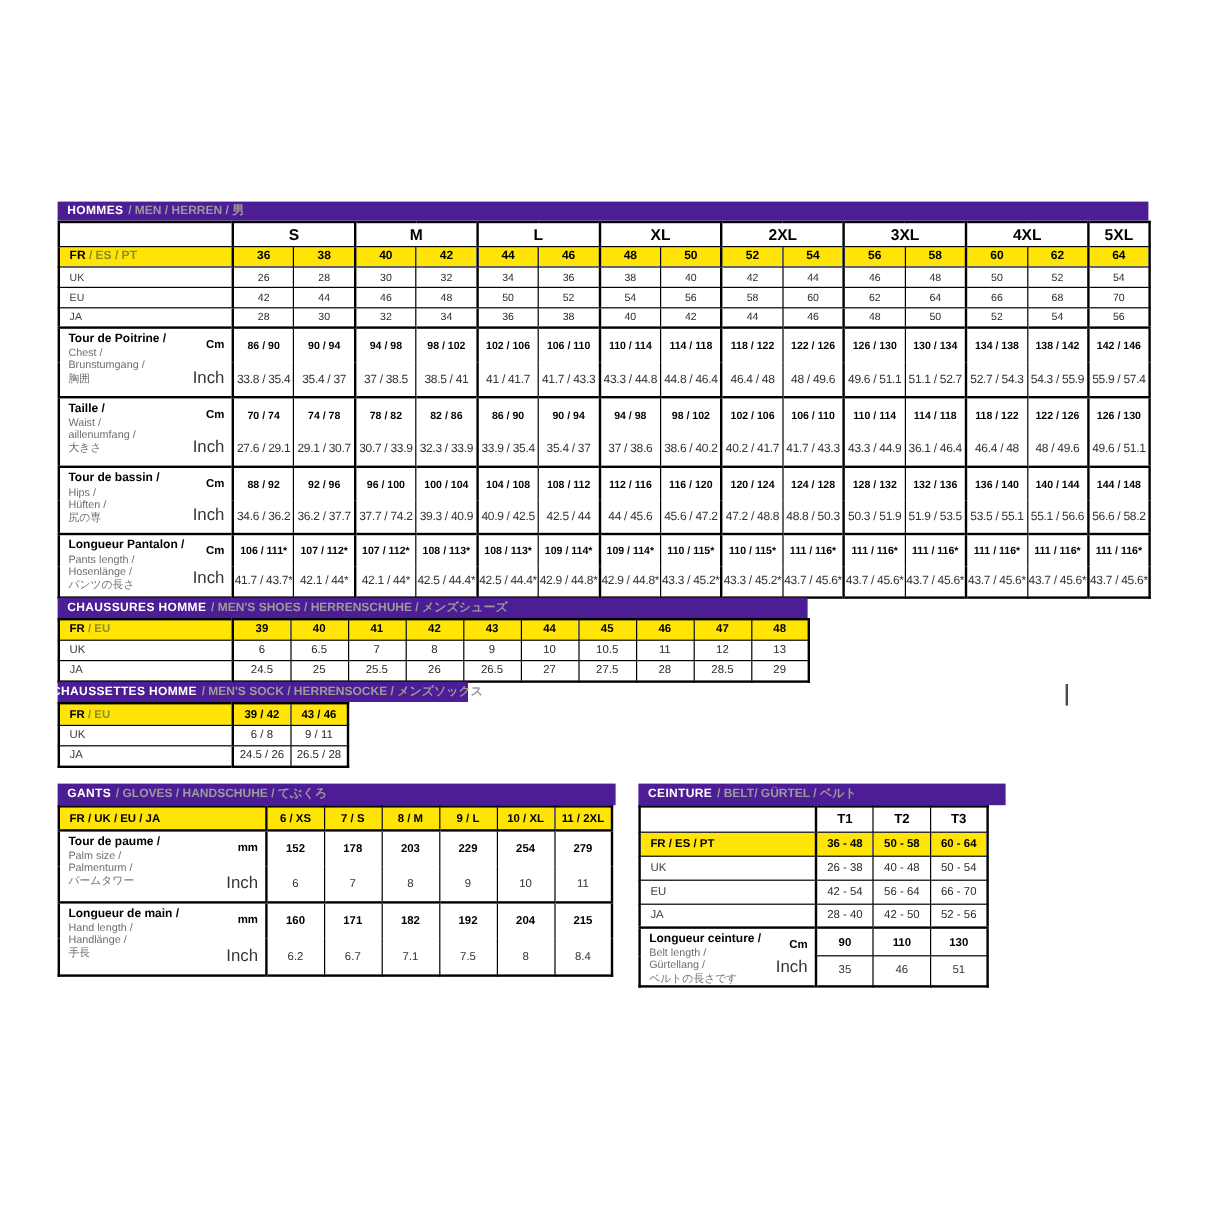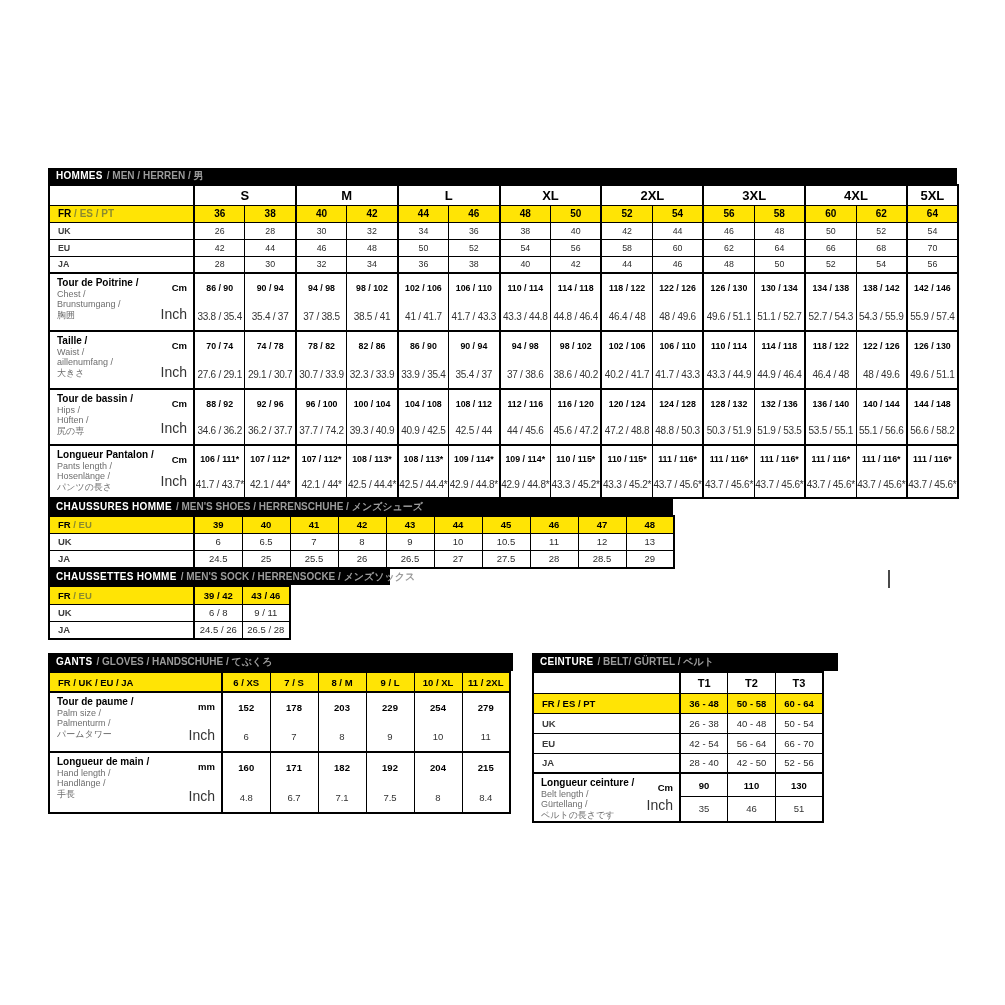--- a/index.html
+++ b/index.html
@@ -1,32 +1,32 @@
 <!DOCTYPE html>
 <html><head>
 <meta charset="utf-8">
 <style>
   html,body{margin:0;padding:0;}
   body{width:1005px;height:1005px;background:#fff;position:relative;
        font-family:"Liberation Sans",sans-serif;overflow:hidden;}
 
   
-  .bar{position:absolute;background:#000000;color:#fff;display:flex;align-items:center;
+  .bar{position:absolute;background:#4c1d95;color:#fff;display:flex;align-items:center;
        padding-left:8px;box-sizing:border-box;font-size:10px;line-height:1;}
   .bar .tb{font-weight:bold;letter-spacing:.3px;white-space:pre;}
   .bar .tr{color:#9b9b9b;font-weight:bold;margin-left:4px;white-space:pre;}
 
   
   table{position:absolute;border-collapse:collapse;table-layout:fixed;background:#fff;
         border:2px solid #000;}
   td,th{border:1px solid #000;padding:0;margin:0;text-align:center;vertical-align:middle;
         font-size:9px;color:#2b2b2b;overflow:hidden;white-space:nowrap;font-weight:normal;}
 
   .sep-left{border-left-width:2px;}
-  .lab{text-align:left;padding-left:8px;border-right-width:2px;font-size:9.5px;color:#3c3c3c;font-weight:bold;}
+  .lab{text-align:left;padding-left:8px;border-right-width:2px;font-size:9.5px;color:#3c3c3c;}
   .lab .frb{font-weight:bold;color:#000;margin-top:29px;}
   .lab .olv{color:#8b8b2f;white-space:pre;}
   .olab{color:#8b8b2f;text-align:left;padding-left:8px;border-right-width:2px;font-size:9.5px;}
 
   tr.gr th{font-size:13px;font-weight:bold;color:#000;border-left-width:2px;background:#fff;}
   th.corner{border-left-width:2px;border-right-width:2px;}
   tr.yel td{background:#ffe405;font-weight:bold;font-size:10px;color:#000;}
 
   
   td.blab{position:relative;text-align:left;vertical-align:top;padding:3px 0 0 7px;
@@ -223,21 +223,21 @@
         <td>29.1 / 30.7</td>
         <td class="sep-left">30.7 / 33.9</td>
         <td>32.3 / 33.9</td>
         <td class="sep-left">33.9 / 35.4</td>
         <td>35.4 / 37</td>
         <td class="sep-left">37 / 38.6</td>
         <td>38.6 / 40.2</td>
         <td class="sep-left">40.2 / 41.7</td>
         <td>41.7 / 43.3</td>
         <td class="sep-left">43.3 / 44.9</td>
-        <td>44.9 / 46.4</td>
+        <td>36.1 / 46.4</td>
         <td class="sep-left">46.4 / 48</td>
         <td>48 / 49.6</td>
         <td class="sep-left">49.6 / 51.1</td>
       </tr>
 
   <tr class="bt" style="height:28px">
     <td class="blab" rowspan="2">
       <div class="l1">Tour de bassin /</div>
       <div class="l2">Hips /</div>
       <div class="l2">Hüften /</div>
@@ -369,21 +369,21 @@
         <td>26.5</td>
         <td>27</td>
         <td>27.5</td>
         <td>28</td>
         <td>28.5</td>
         <td>29</td>
       </tr>
 </tbody>
   </table>
 
-<div class="bar" style="left:48px;top:568px;width:342px;height:17px;">
+<div class="bar" style="left:48px;top:568px;width:342px;height:17px;justify-content:center;">
   <span class="tb">CHAUSSETTES HOMME</span>
   <span class="tr">/ MEN'S SOCK / HERRENSOCKE / メンズソックス</span>
 </div>
 <table class="t-sock" style="left:48px;top:585px;width:241px;">
   <colgroup>
       <col style="width:145px">
       <col span="2" style="width:48px">
     </colgroup>
   <tbody>
       <tr class="yel" style="height:18px">
@@ -459,21 +459,21 @@
       <span class="unit ub">Inch</span>
     </td>
   <td>160</td>
         <td>171</td>
         <td>182</td>
         <td>192</td>
         <td>204</td>
         <td>215</td>
       </tr>
   <tr class="bb2" style="height:31px">
-        <td>4.8</td>
+        <td>6.2</td>
         <td>6.7</td>
         <td>7.1</td>
         <td>7.5</td>
         <td>8</td>
         <td>8.4</td>
       </tr>
 </tbody>
   </table>
 
 <div class="bar" style="left:532px;top:653px;width:306px;height:18px;">

